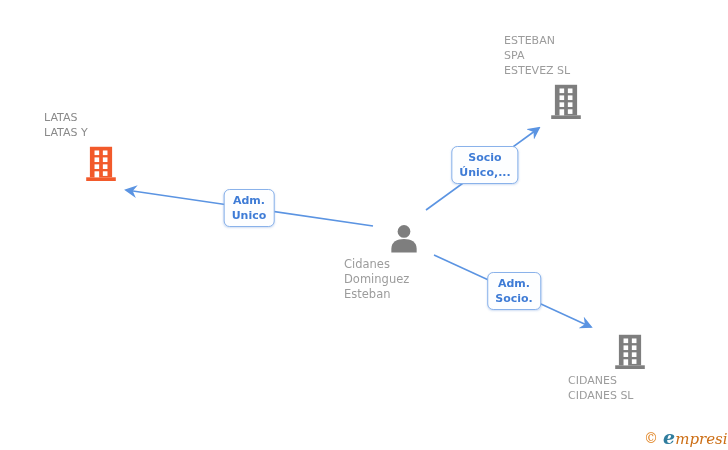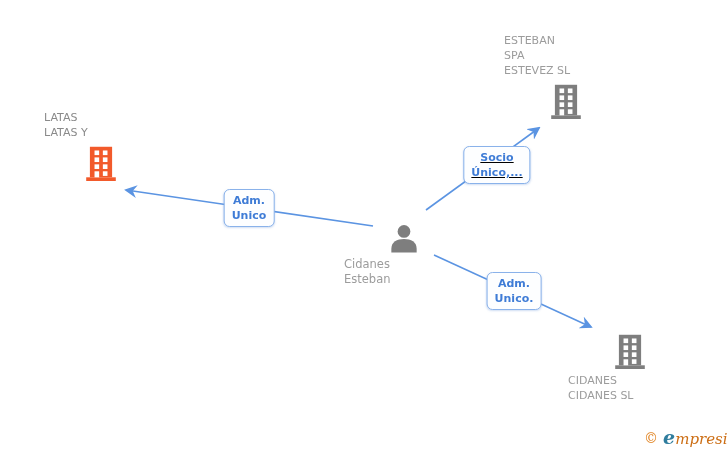--- a/index.html
+++ b/index.html
@@ -138,20 +138,21 @@
     </svg>
   </div>
 
   <div class="node person" style="left:344px;top:224px;width:120px;">
     <svg class="person-icon" width="30" height="29" viewBox="0 0 32 30">
       <circle cx="16" cy="7.5" r="6.8" fill="currentColor"></circle>
       <path d="M2.5,30 L2.5,26 C2.5,18.5 8.5,15.5 16,15.5 C23.5,15.5 29.5,18.5 29.5,26 L29.5,30 Z" fill="currentColor"></path>
     </svg>
     <div class="person-name">
       <div class="tline">Cidanes</div>
+      <div class="tline">Dominguez</div>
       <div class="tline">Esteban</div>
     </div>
   </div>
 
   <div class="node company" style="left:568px;top:332px;width:124px;">
     <svg class="company-icon icon-gray" style="margin:0 auto 4px auto;" width="32" height="37" viewBox="0 0 34 40">
       <rect x="1" y="36" width="32" height="4" fill="currentColor"></rect>
       <rect x="5" y="3" width="24" height="33" fill="currentColor"></rect>
       <rect x="10" y="7" width="5" height="5" fill="#ffffff"></rect>
       <rect x="19" y="7" width="5" height="5" fill="#ffffff"></rect>
@@ -163,27 +164,27 @@
       <rect x="19" y="29.5" width="5" height="5" fill="#ffffff"></rect>
     </svg>
     <div class="tline">CIDANES</div>
     <div class="tline">CIDANES SL</div>
   </div>
 
   <div class="edge-label" style="left:249px;top:208px;">
     <div>Adm.</div>
     <div>Unico</div>
   </div>
-  <div class="edge-label" style="left:497px;top:165px;text-decoration:underline;">
+  <div class="edge-label" style="left:485px;top:165px;">
     <div>Socio</div>
     <div>Único,...</div>
   </div>
   <div class="edge-label" style="left:514px;top:291px;">
     <div>Adm.</div>
-    <div>Unico.</div>
+    <div>Socio.</div>
   </div>
 
   <div class="watermark">
     <span class="wm-copy">©</span>
     <span class="wm-e">e</span><span class="wm-rest">mpresia</span>
   </div>
 
 </div>
 
 </body></html>

